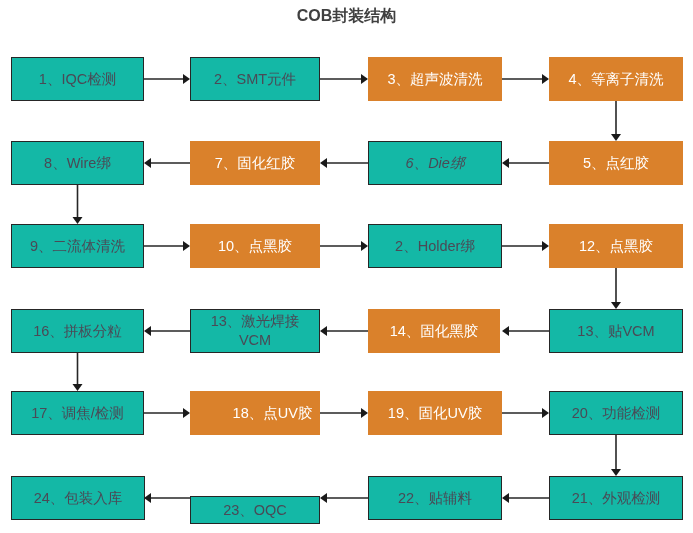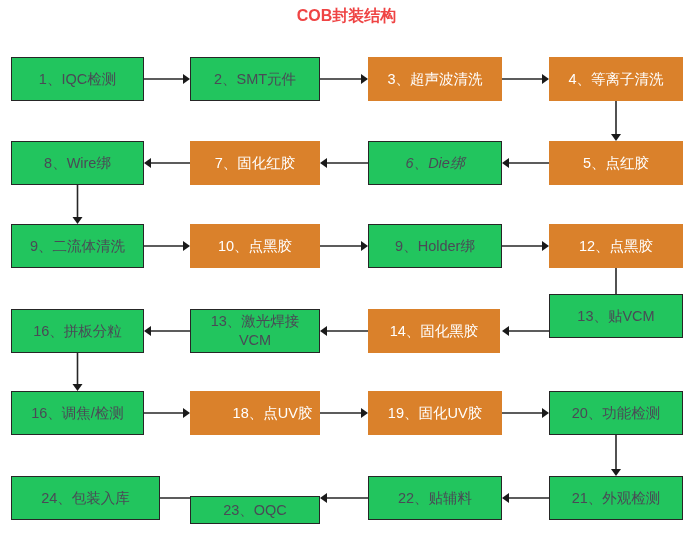--- a/index.html
+++ b/index.html
@@ -16,34 +16,34 @@
     overflow: hidden;
   }
   #chart-title {
     position: absolute;
     left: 0;
     top: 6px;
     width: 693px;
     text-align: center;
     font-size: 16px;
     font-weight: bold;
-    color: #ef4444;
+    color: #404040;
     letter-spacing: 0px;
   }
   .node {
     position: absolute;
     box-sizing: border-box;
     display: flex;
     align-items: center;
     justify-content: center;
     text-align: center;
     font-size: 14.5px;
     line-height: 19px;
     border: 1px solid #262626;
-    background: #22c55e;
+    background: #14b8a6;
     color: #4a4a56;
     padding: 0 4px;
     white-space: pre-line;
   }
   .node.hl {
     background: #DA812B;
     border: 1px solid #DA812B;
     color: #ffffff;
   }
   svg#wires {
@@ -117,30 +117,30 @@
       <div class="node" style="left: 11px; top: 57px; width: 133px; height: 44px;"><span>1、IQC检测</span></div>
       <div class="node" style="left: 190px; top: 57px; width: 130px; height: 44px;"><span>2、SMT元件</span></div>
       <div class="node hl" style="left: 368px; top: 57px; width: 134px; height: 44px;"><span>3、超声波清洗</span></div>
       <div class="node hl" style="left: 549px; top: 57px; width: 134px; height: 44px;"><span>4、等离子清洗</span></div>
       <div class="node hl" style="left: 549px; top: 141px; width: 134px; height: 44px;"><span>5、点红胶</span></div>
       <div class="node" style="left: 368px; top: 141px; width: 134px; height: 44px; font-style: italic;"><span>6、Die绑</span></div>
       <div class="node hl" style="left: 190px; top: 141px; width: 130px; height: 44px;"><span>7、固化红胶</span></div>
       <div class="node" style="left: 11px; top: 141px; width: 133px; height: 44px;"><span>8、Wire绑</span></div>
       <div class="node" style="left: 11px; top: 224px; width: 133px; height: 44px;"><span>9、二流体清洗</span></div>
       <div class="node hl" style="left: 190px; top: 224px; width: 130px; height: 44px;"><span>10、点黑胶</span></div>
-      <div class="node" style="left: 368px; top: 224px; width: 134px; height: 44px;"><span>9、Holder绑</span></div>
+      <div class="node" style="left: 368px; top: 224px; width: 134px; height: 44px;"><span>2、Holder绑</span></div>
       <div class="node hl" style="left: 549px; top: 224px; width: 134px; height: 44px;"><span>12、点黑胶</span></div>
-      <div class="node" style="left: 549px; top: 294px; width: 134px; height: 44px;"><span>13、贴VCM</span></div>
+      <div class="node" style="left: 549px; top: 309px; width: 134px; height: 44px;"><span>13、贴VCM</span></div>
       <div class="node hl" style="left: 368px; top: 309px; width: 132px; height: 44px;"><span>14、固化黑胶</span></div>
       <div class="node" style="left: 190px; top: 309px; width: 130px; height: 44px;"><span>13、激光焊接
 VCM</span></div>
       <div class="node" style="left: 11px; top: 309px; width: 133px; height: 44px;"><span>16、拼板分粒</span></div>
-      <div class="node" style="left: 11px; top: 391px; width: 133px; height: 44px;"><span>16、调焦/检测</span></div>
+      <div class="node" style="left: 11px; top: 391px; width: 133px; height: 44px;"><span>17、调焦/检测</span></div>
       <div class="node hl" style="left: 190px; top: 391px; width: 130px; height: 44px; padding-left: 39px;"><span>18、点UV胶</span></div>
       <div class="node hl" style="left: 368px; top: 391px; width: 134px; height: 44px;"><span>19、固化UV胶</span></div>
       <div class="node" style="left: 549px; top: 391px; width: 134px; height: 44px;"><span>20、功能检测</span></div>
       <div class="node" style="left: 549px; top: 476px; width: 134px; height: 44px;"><span>21、外观检测</span></div>
       <div class="node" style="left: 368px; top: 476px; width: 134px; height: 44px;"><span>22、贴辅料</span></div>
       <div class="node" style="left: 190px; top: 496px; width: 130px; height: 28px; text-align: center;"><span>23、OQC</span></div>
-      <div class="node" style="left: 11px; top: 476px; width: 149px; height: 44px;"><span>24、包装入库</span></div>
+      <div class="node" style="left: 11px; top: 476px; width: 134px; height: 44px;"><span>24、包装入库</span></div>
     </div>
 
 </div>
 
 </body></html>

